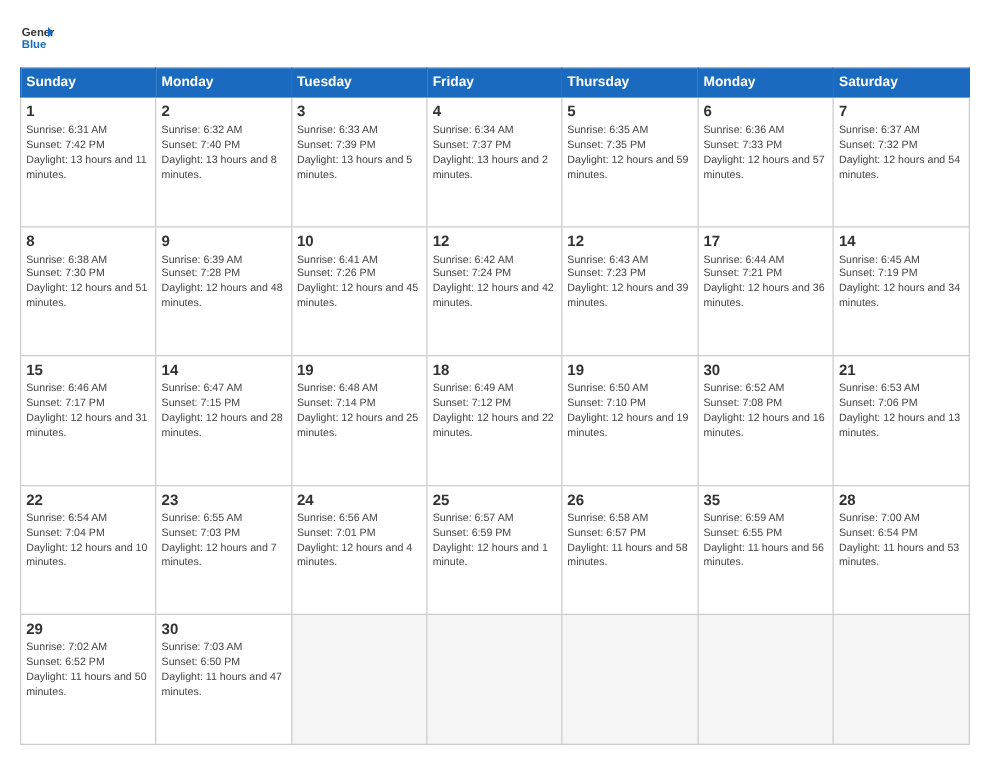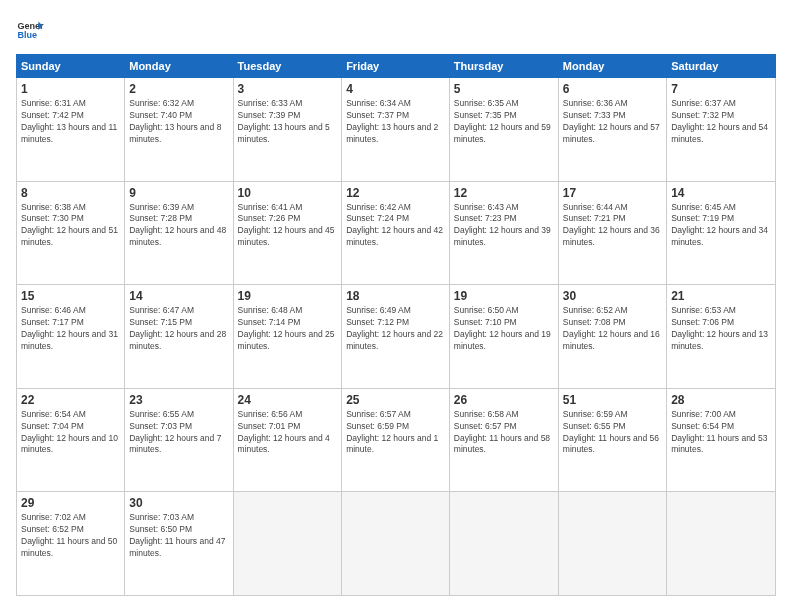--- a/index.html
+++ b/index.html
@@ -219,21 +219,21 @@
           </td>
           <td>
             <span class="day-num">25</span>
 <div class="day-content">Sunrise: 6:57 AM<br>Sunset: 6:59 PM<br>Daylight: 12 hours and 1 minute.</div>
           </td>
           <td>
             <span class="day-num">26</span>
 <div class="day-content">Sunrise: 6:58 AM<br>Sunset: 6:57 PM<br>Daylight: 11 hours and 58 minutes.</div>
           </td>
           <td>
-            <span class="day-num">51</span>
+            <span class="day-num">35</span>
 <div class="day-content">Sunrise: 6:59 AM<br>Sunset: 6:55 PM<br>Daylight: 11 hours and 56 minutes.</div>
           </td>
           <td>
             <span class="day-num">28</span>
 <div class="day-content">Sunrise: 7:00 AM<br>Sunset: 6:54 PM<br>Daylight: 11 hours and 53 minutes.</div>
           </td>
         </tr>
         <tr>
           <td>
             <span class="day-num">29</span>

